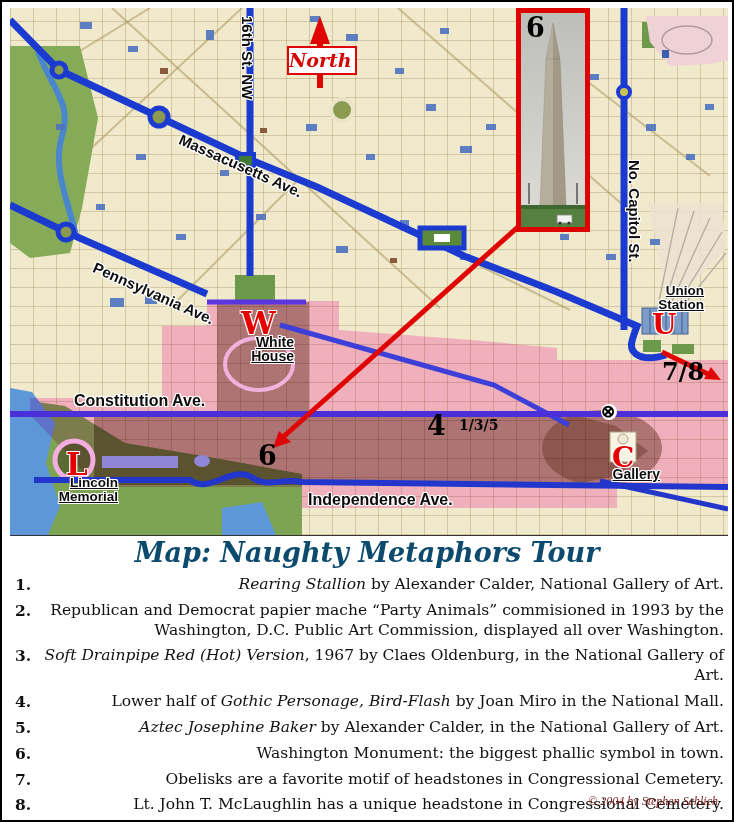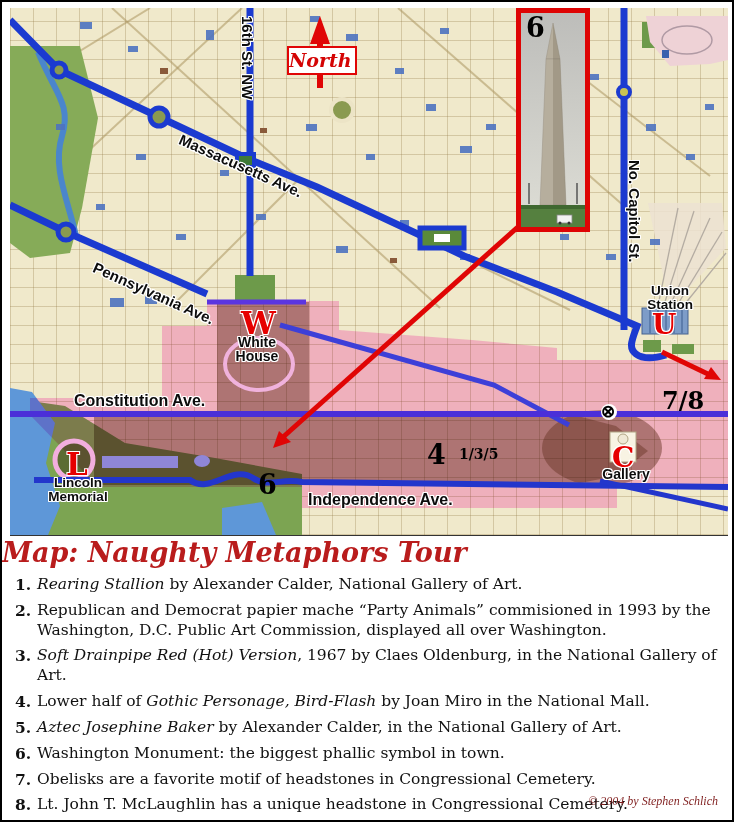--- a/index.html
+++ b/index.html
@@ -13,45 +13,45 @@
          repeating-linear-gradient(0deg, rgba(145,120,68,.30) 0 1px, transparent 1px 19px),
          repeating-linear-gradient(90deg, rgba(145,120,68,.30) 0 1px, transparent 1px 23px);
        border-bottom:1px solid #333;}
   .map svg.base{position:absolute;left:0;top:0;}
   .lbl{position:absolute;font-weight:bold;color:#0c0c0c;white-space:nowrap;
        text-shadow:-1px -1px 0 #fff,1px -1px 0 #fff,-1px 1px 0 #fff,1px 1px 0 #fff,
                    0 -1px 0 #fff,0 1px 0 #fff,-1px 0 0 #fff,1px 0 0 #fff;}
   .ave{font-size:15px;}
   .vert{transform:rotate(90deg);transform-origin:top left;}
   .rot{transform:rotate(24deg);transform-origin:left center;}
-  .place{font-size:14px;line-height:1.02;text-align:center;white-space:normal;}
+  .place{font-size:14px;line-height:1.02;text-align:right;white-space:normal;text-decoration:underline;}
   .red-letter{position:absolute;font-family:"DejaVu Serif",serif;font-weight:bold;
        font-size:30px;color:#e60000;line-height:1;
        text-shadow:-1px -1px 0 #fff,1px -1px 0 #fff,-1px 1px 0 #fff,1px 1px 0 #fff;}
   .blk-num{position:absolute;font-family:"DejaVu Serif",serif;font-weight:bold;
-       font-size:27px;color:#000;line-height:1;margin-top:29px;}
+       font-size:27px;color:#000;line-height:1;}
   .north-box{position:absolute;left:277px;top:38px;width:66px;height:25px;
        background:#fff;border:2px solid #e00505;color:#d40404;
        font-family:"DejaVu Serif",serif;font-weight:bold;font-style:italic;
        font-size:19px;text-align:left;line-height:24px;}
   .inset{position:absolute;left:506px;top:0px;width:64px;height:214px;
        border:5px solid #de0404;background:#c9c9c4;}
   .inset-num{position:absolute;left:5px;top:0px;font-family:"DejaVu Serif",serif;
        font-weight:bold;font-size:27px;color:#000;line-height:1.1;}
   .xmark{position:absolute;left:591px;top:394px;font-size:17px;font-weight:bold;
        color:#000;line-height:1.2;}
   
-  .title{position:absolute;left:0;right:0;top:535px;
+  .title{position:absolute;left:0;right:0;top:535px;text-align:center;
        font-family:"DejaVu Serif",serif;font-weight:bold;font-style:italic;
-       font-size:27px;color:#b91c1c;}
+       font-size:27px;color:#0c4a6e;}
   .legend{position:absolute;left:13px;right:8px;top:573px;
        font-family:"DejaVu Serif",serif;font-size:15.5px;color:#111;}
   .legend-item{display:flex;margin-bottom:6px;line-height:1.28;}
   .legend-item .num{min-width:22px;font-weight:bold;}
-  .legend-item .txt{flex:1;}
+  .legend-item .txt{flex:1;text-align:right;}
   .copyright{position:absolute;right:14px;top:792px;
        font-family:Liberation Serif, serif;font-style:italic;font-size:12px;color:#7f1d1d;}
 </style>
 </head>
 <body>
 
 <div class="page">
 
   <div class="map">
     <svg class="base" width="718" height="527" viewBox="0 0 718 527">

